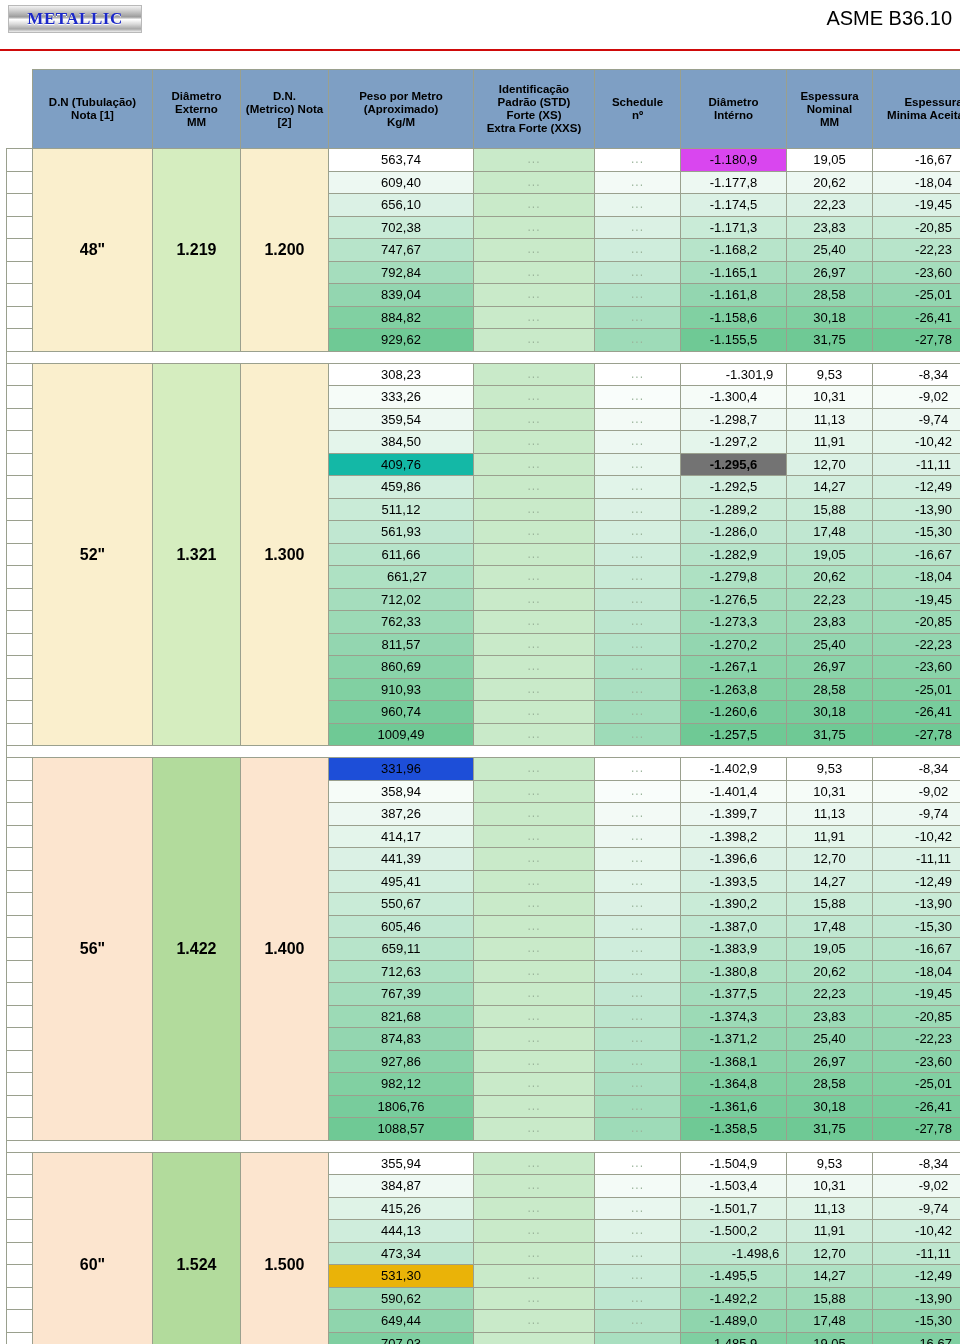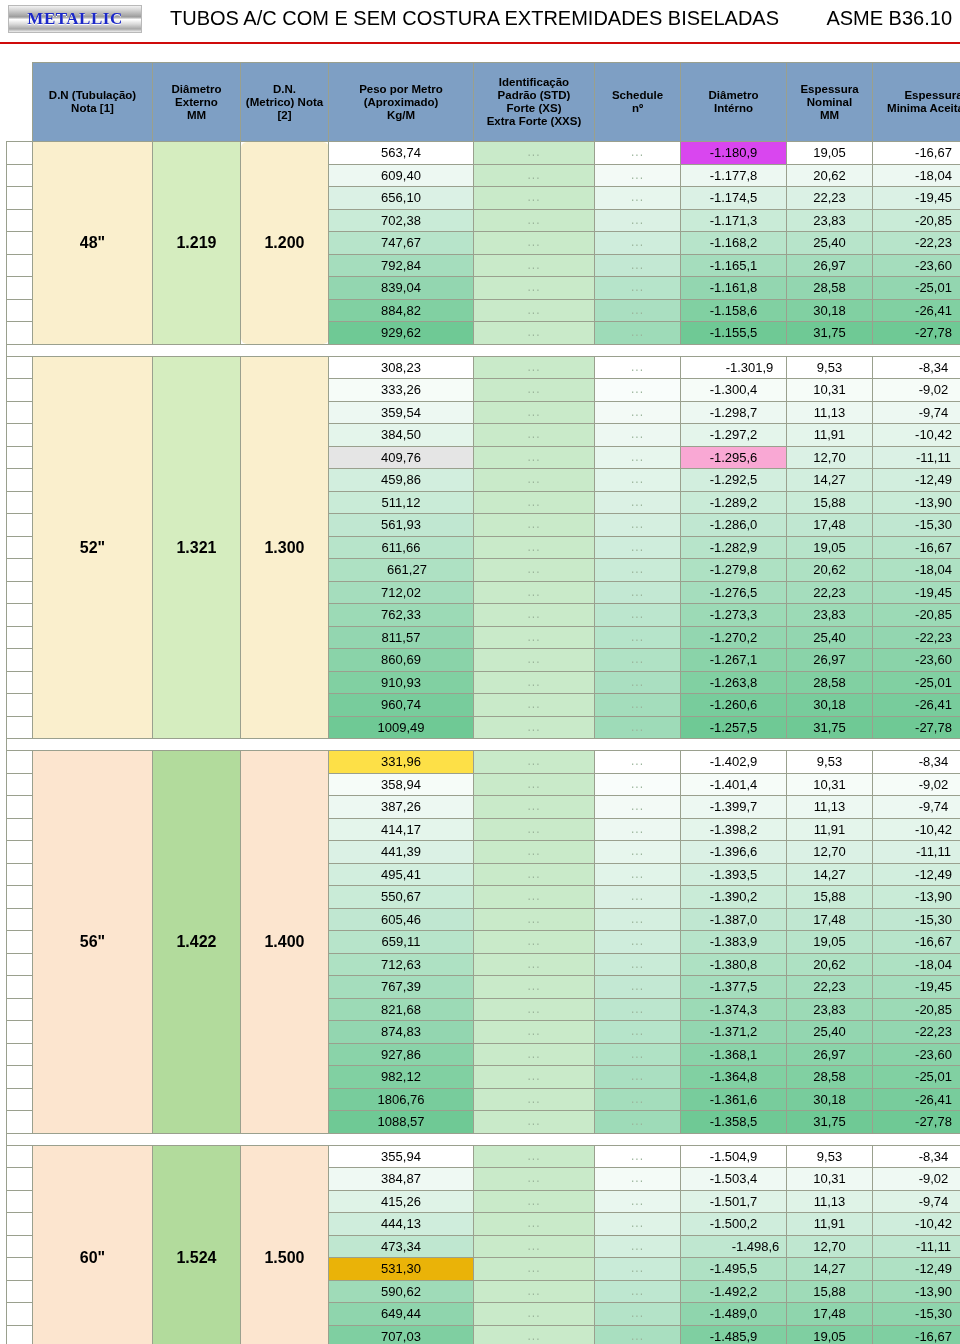--- a/index.html
+++ b/index.html
@@ -6,21 +6,21 @@
   body{
     width:960px;height:1344px;
     background:#ffffff;
     font-family:"Liberation Sans", sans-serif;
     overflow:hidden;
   }
 
   
   .topbar{
     position:relative;
-    height:44px;
+    height:51px;
     border-bottom:2px solid #cf0a0a;
     box-sizing:border-box;
   }
   .logo{
     position:absolute;left:8px;top:5px;
     width:132px;height:26px;
     background:linear-gradient(to bottom,
         #f2f2f2 0%, #cfcfcf 18%, #9b9b9b 42%,
         #ffffff 52%, #d9d9d9 70%, #a8a8a8 88%, #efefef 100%);
     display:flex;align-items:center;justify-content:center;
@@ -93,21 +93,20 @@
   td.grp{font-weight:bold;font-size:16px;}
   td.dots{color:#9bb49b;font-size:12px;letter-spacing:1px;}
 </style>
 </head>
 <body>
 
 <div class="topbar">
   <div class="logo">
     <span>METALLIC</span>
   </div>
-  <div class="doc-title">TUBOS A/C COM E SEM COSTURA EXTREMIDADES BISELADAS</div>
   <div class="doc-std">ASME B36.10</div>
 </div>
 
 <table class="grid">
   <colgroup>
     <col class="c-spacer">
       <col class="c-dn">
       <col class="c-od">
       <col class="c-dnm">
     <col class="c-w">
@@ -164,21 +163,21 @@
         <div>Minima Aceitavel</div>
       </th>
     </tr>
   </thead>
 
   <tbody id="tbody">
       <tr>
         <td class="edge"></td>
         <td rowspan="9" class="grp" style="background: rgb(250, 239, 205);">48"</td>
         <td rowspan="9" class="grp" style="background: rgb(213, 237, 191);">1.219</td>
-        <td rowspan="9" class="grp" style="background: rgb(250, 239, 205); border-radius: 6px;">1.200</td>
+        <td rowspan="9" class="grp" style="background: rgb(250, 239, 205);">1.200</td>
         <td style="background: rgb(255, 255, 255);">563,74</td>
         <td class="dots" style="background: rgb(201, 234, 201);">...</td>
         <td class="dots" style="background: rgb(255, 255, 255);">...</td>
         <td style="background: #d946ef;">-1.180,9</td>
         <td style="background: rgb(255, 255, 255);">19,05</td>
         <td style="background: rgb(255, 255, 255);">-16,67</td>
       </tr>
       <tr>
         <td class="edge"></td>
         <td style="background: rgb(237, 248, 242);">609,40</td>
@@ -288,24 +287,24 @@
         <td class="edge"></td>
         <td style="background: rgb(228, 245, 235);">384,50</td>
         <td class="dots" style="background: rgb(201, 234, 201);">...</td>
         <td class="dots" style="background: rgb(237, 248, 242);">...</td>
         <td style="background: rgb(228, 245, 235);">-1.297,2</td>
         <td style="background: rgb(228, 245, 235);">11,91</td>
         <td style="background: rgb(228, 245, 235);">-10,42</td>
       </tr>
       <tr>
         <td class="edge"></td>
-        <td style="background: #e5e5e5;">409,76</td>
+        <td style="background: #14b8a6;">409,76</td>
         <td class="dots" style="background: rgb(201, 234, 201);">...</td>
         <td class="dots" style="background: rgb(231, 246, 237);">...</td>
-        <td style="background: #f9a8d4;">-1.295,6</td>
+        <td style="background: #737373; font-weight: bold;">-1.295,6</td>
         <td style="background: rgb(219, 241, 229);">12,70</td>
         <td style="background: rgb(219, 241, 229);">-11,11</td>
       </tr>
       <tr>
         <td class="edge"></td>
         <td style="background: rgb(210, 238, 222);">459,86</td>
         <td class="dots" style="background: rgb(201, 234, 201);">...</td>
         <td class="dots" style="background: rgb(225, 244, 233);">...</td>
         <td style="background: rgb(210, 238, 222);">-1.292,5</td>
         <td style="background: rgb(210, 238, 222);">14,27</td>
@@ -411,21 +410,21 @@
         <td style="background: rgb(111, 201, 149);">-27,78</td>
       </tr>
       <tr>
         <td class="gap" colspan="10"></td>
       </tr>
       <tr>
         <td class="edge"></td>
         <td rowspan="17" class="grp" style="background: rgb(252, 229, 207);">56"</td>
         <td rowspan="17" class="grp" style="background: rgb(178, 219, 156);">1.422</td>
         <td rowspan="17" class="grp" style="background: rgb(252, 229, 207);">1.400</td>
-        <td style="background: #fde047;">331,96</td>
+        <td style="background: #1d4ed8;">331,96</td>
         <td class="dots" style="background: rgb(201, 234, 201);">...</td>
         <td class="dots" style="background: rgb(255, 255, 255);">...</td>
         <td style="background: rgb(255, 255, 255);">-1.402,9</td>
         <td style="background: rgb(255, 255, 255);">9,53</td>
         <td style="background: rgb(255, 255, 255);">-8,34</td>
       </tr>
       <tr>
         <td class="edge"></td>
         <td style="background: rgb(246, 252, 248);">358,94</td>
         <td class="dots" style="background: rgb(201, 234, 201);">...</td>

